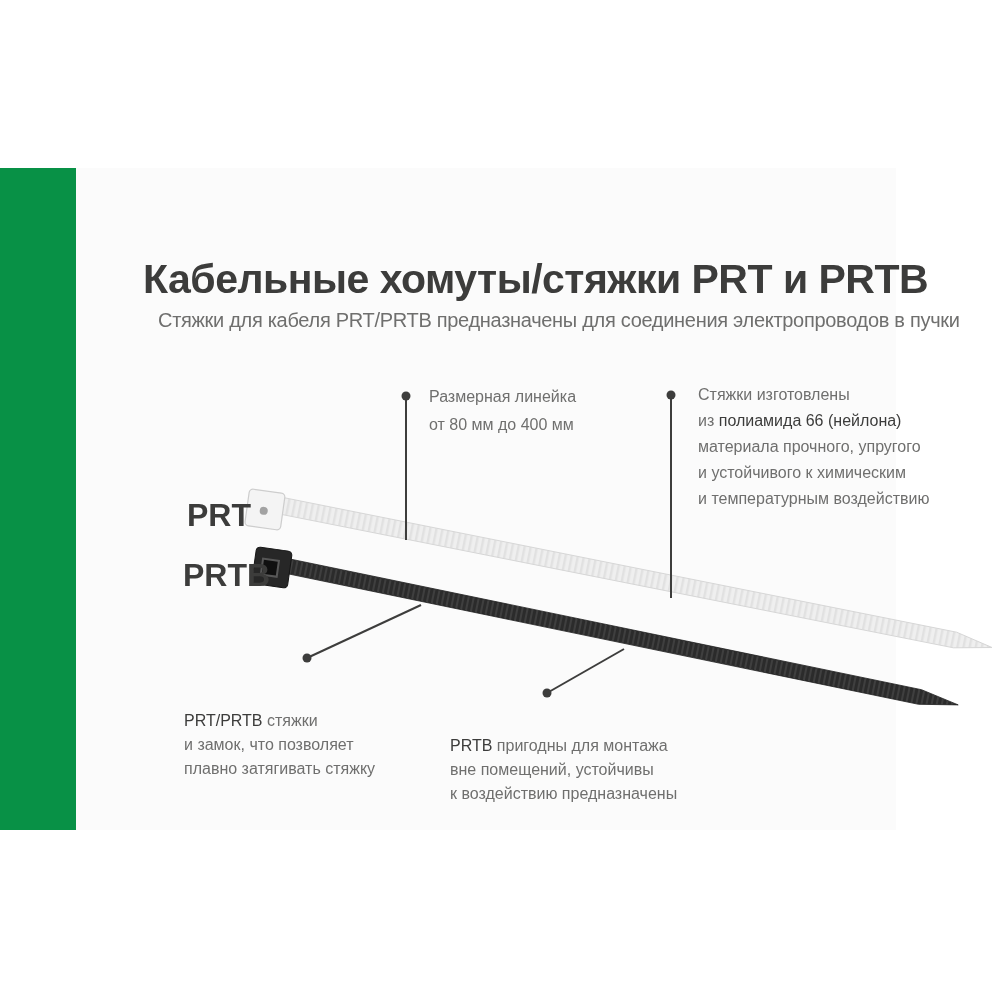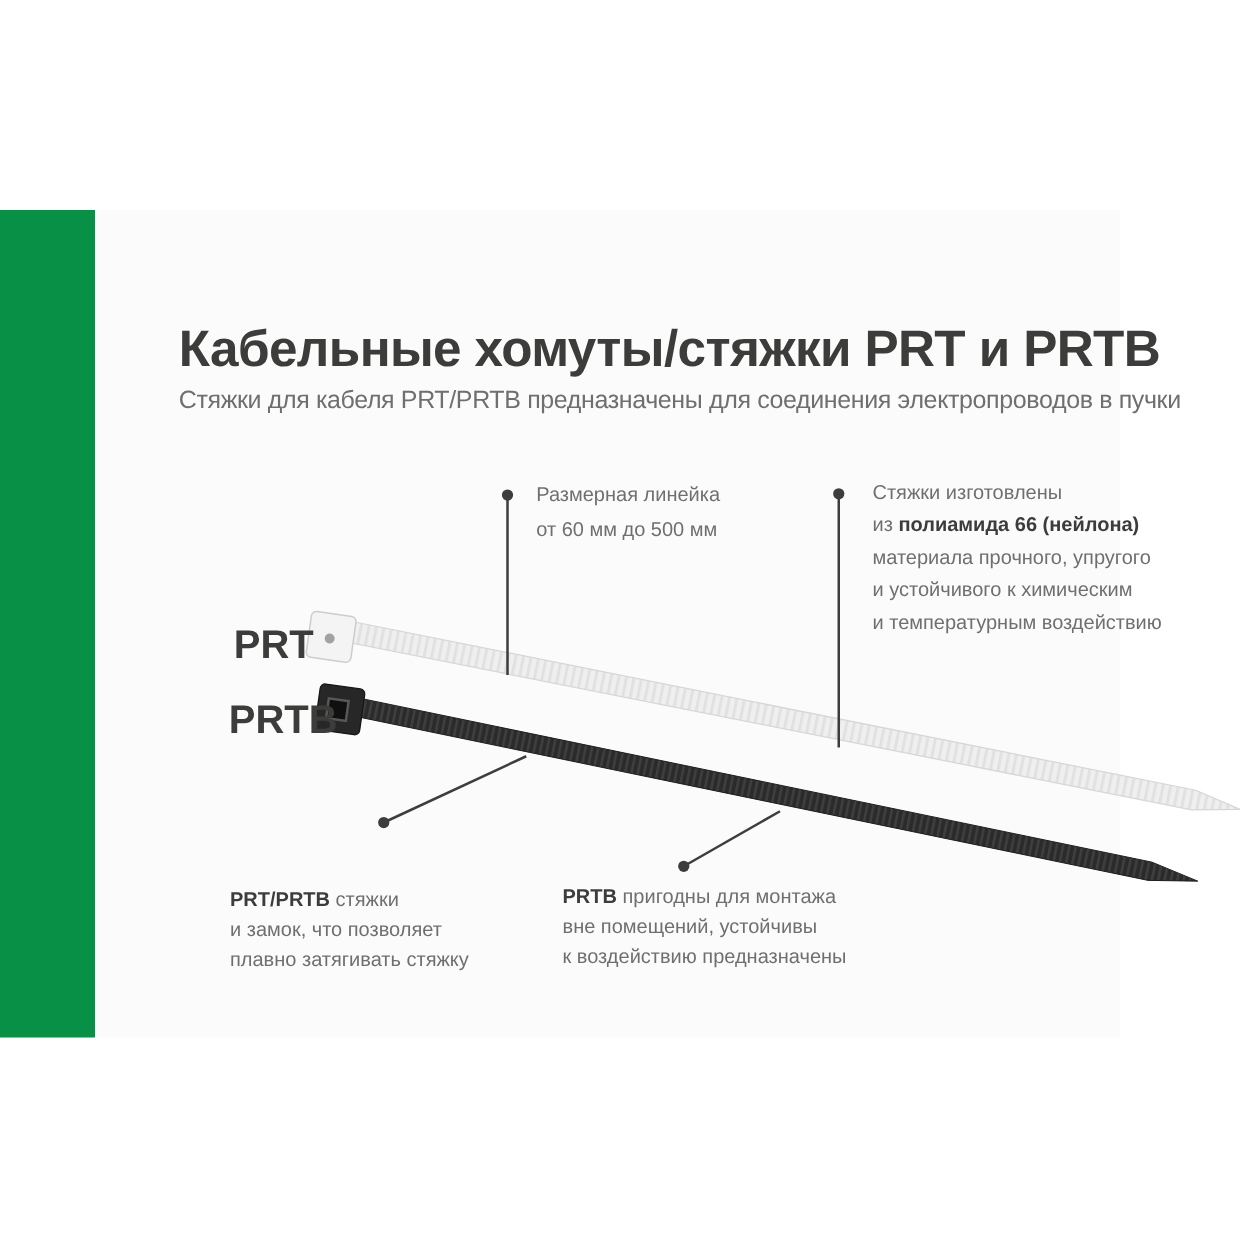--- a/index.html
+++ b/index.html
@@ -2,30 +2,30 @@
 <html style="--accent: #089146; --card-bg: #fbfbfb; --ink: #3c3c3b; --body: #6f6f6e;"><head>
 <meta charset="utf-8">
 <style>
   html,body{margin:0;padding:0;background:#ffffff;}
   .stage{position:relative;width:1000px;height:1000px;overflow:hidden;
          font-family:"Liberation Sans","DejaVu Sans",sans-serif;}
   .card{position:absolute;left:0;top:168px;width:896px;height:662px;background:var(--card-bg,#fbfbfb);}
   .accent{position:absolute;left:0;top:0;width:76px;height:662px;background:var(--accent,#089146);}
   .title{position:absolute;left:143px;top:88px;margin:0;font-size:41px;font-weight:700;
          letter-spacing:-0.5px;color:var(--ink,#3c3c3b);white-space:nowrap;}
-  .subtitle{position:absolute;left:143px;top:141px;margin:0;font-size:20px;letter-spacing:-0.3px;
+  .subtitle{position:absolute;left:158px;top:141px;margin:0;font-size:20px;letter-spacing:-0.3px;
             color:var(--body,#6f6f6e);white-space:nowrap;}
   .graphic{position:absolute;left:0;top:0;width:1000px;height:662px;}
   .ann{position:absolute;font-size:16px;color:var(--body,#6f6f6e);}
   .ann div{white-space:nowrap;}
-  .ann b{font-weight:700;color:var(--ink,#3c3c3b);}
+  .ann b{font-weight:400;color:var(--ink,#3c3c3b);}
   .ann.a1{left:429px;top:215px;line-height:28px;}
   .ann.a2{left:698px;top:214px;line-height:26px;}
   .ann.b1{left:184px;top:541px;line-height:24px;}
-  .ann.b2{left:450px;top:538px;line-height:24px;}
+  .ann.b2{left:450px;top:566px;line-height:24px;}
   .tie-label{position:absolute;font-size:32px;font-weight:700;color:var(--ink,#3c3c3b);}
   .tie-label.prt{left:187px;top:329px;}
   .tie-label.prtb{left:183px;top:389px;}
 </style>
 </head>
 <body>
 
 <div class="stage">
   <div class="card">
     <div class="accent"></div>
@@ -80,21 +80,21 @@
         <line x1="547" y1="525" x2="624" y2="481" stroke-width="2"></line>
         <circle cx="547" cy="525" r="4.5" fill="#3d3d3c" stroke="none"></circle>
       </g>
     </svg>
 
     <div class="tie-label prt">PRT</div>
     <div class="tie-label prtb">PRTB</div>
 
     <div class="ann a1">
       <div>Размерная линейка</div>
-      <div>от 60 мм до 500 мм</div>
+      <div>от 80 мм до 400 мм</div>
     </div>
 
     <div class="ann a2">
       <div>Стяжки изготовлены</div>
       <div><span>из </span><b>полиамида 66 (нейлона)</b></div>
       <div>материала прочного, упругого</div>
       <div>и устойчивого к химическим</div>
       <div>и температурным воздействию</div>
     </div>
 

